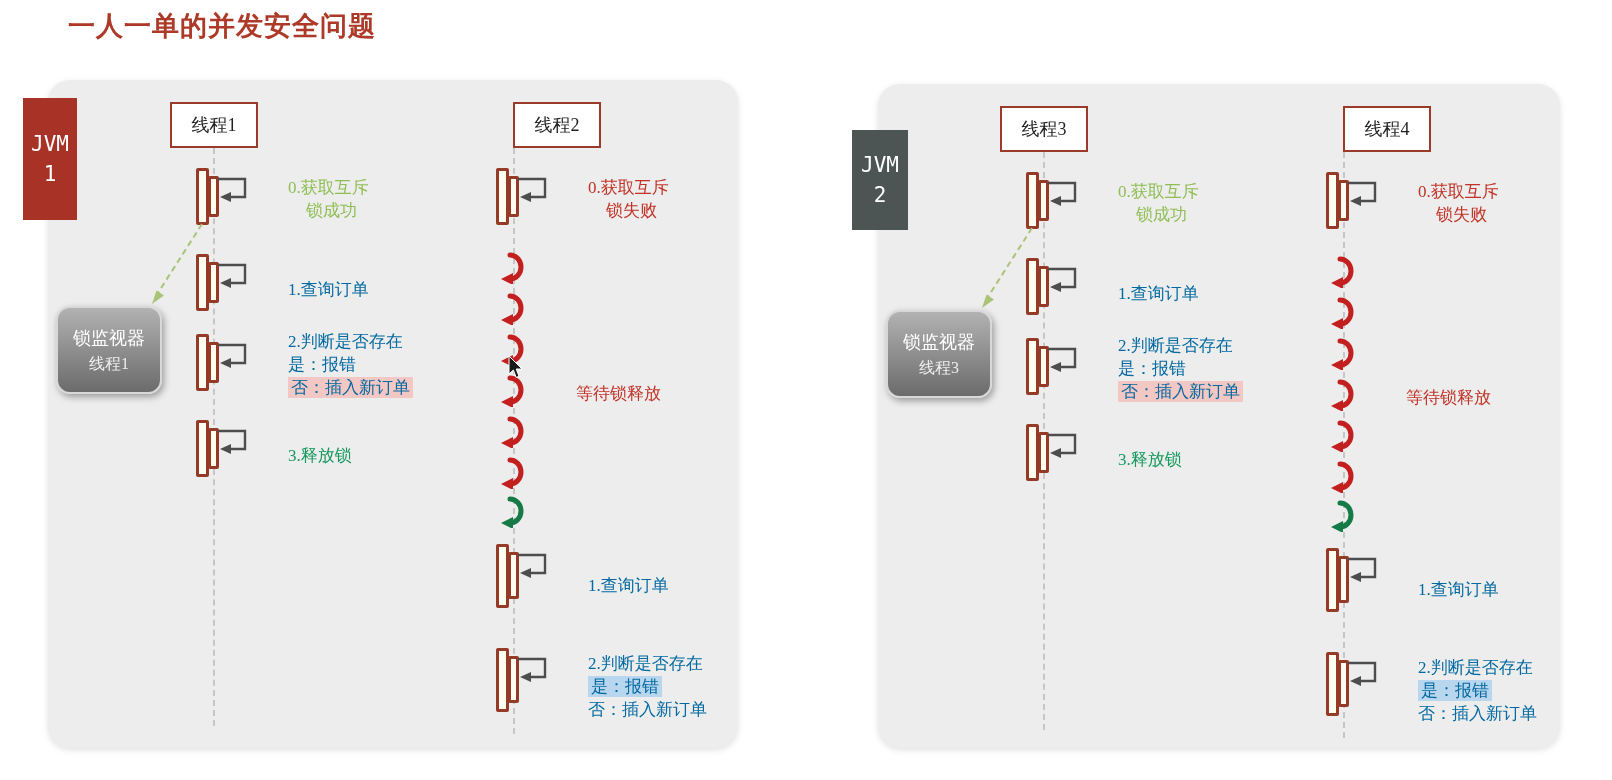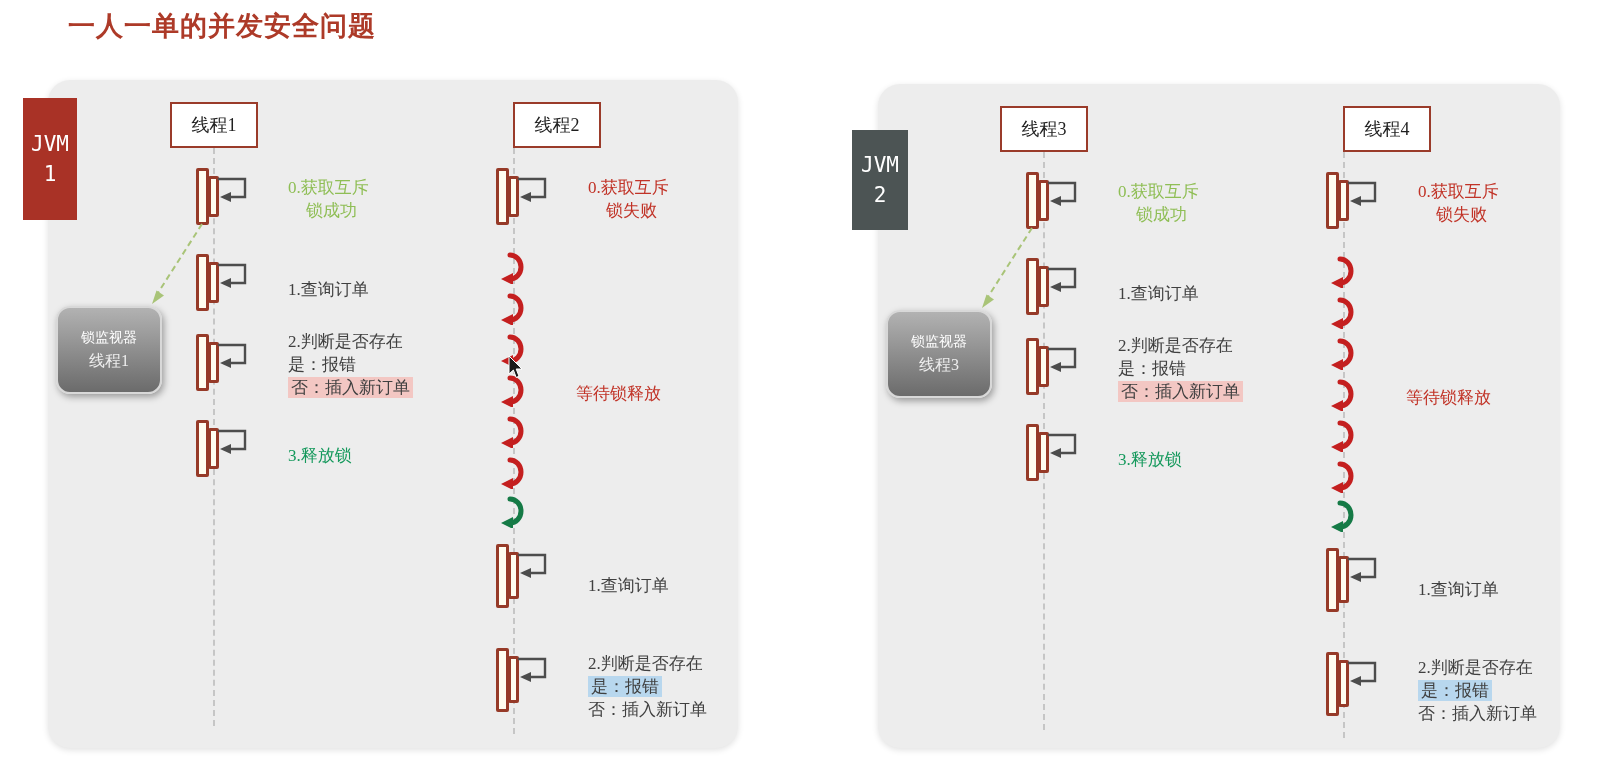--- a/index.html
+++ b/index.html
@@ -40,42 +40,42 @@
   .act.big .bar-sub  { height:47px; }
   .loop { position:absolute; left:22px; top:4px; }
   .act-a1 { left:148px; top:88px; }
   .act-a2 { left:148px; top:174px; }
   .act-a3 { left:148px; top:254px; }
   .act-a4 { left:148px; top:340px; }
   .act-b0 { left:448px; top:88px; }
   .act-b1 { left:448px; top:464px; }
   .act-b2 { left:448px; top:568px; }
 
-  .note { position:absolute; font-size:17px; color:#404040; line-height:23px; white-space:nowrap; z-index:3; }
+  .note { position:absolute; font-size:17px; color:#0369a1; line-height:23px; white-space:nowrap; z-index:3; }
   .note.green-light { color:#8fbe55; }
   .note.green-dark  { color:#15995c; }
   .note.red         { color:#c13327; }
   .note .ind { padding-left:18px; }
   .hl-pink { background:#f3c7c3; padding:1px 3px; }
   .hl-blue { background:#b8d7ee; padding:1px 3px; }
   .note-a0 { left:240px; top:96px; }
   .note-a1 { left:240px; top:198px; }
   .note-a2 { left:240px; top:250px; }
   .note-a3 { left:240px; top:364px; }
   .note-b0 { left:540px; top:96px; }
   .wait-note { left:528px; top:302px; }
   .note-b1 { left:540px; top:494px; }
   .note-b2 { left:540px; top:572px; }
 
   .monitor { position:absolute; left:8px; top:226px; width:106px; height:88px;
     border-radius:14px; background:linear-gradient(180deg,#b2b2b2,#6b6b6b);
     border:2px solid #d8d8d8; box-shadow:2px 3px 7px rgba(0,0,0,0.35);
     color:#fff; display:flex; flex-direction:column; align-items:center; justify-content:center;
     gap:4px; z-index:4; }
-  .monitor .m1 { font-size:14px; }
+  .monitor .m1 { font-size:18px; }
   .monitor .m2 { font-size:16px; color:#eeeeee; }
 
   .m-arrow { position:absolute; left:92px; top:142px; overflow:visible; z-index:3; }
 
   .spin { position:absolute; left:452px; width:28px; height:34px; z-index:3; }
   .spin.red   { color:#c41f1f; }
   .spin.green { color:#157a46; }
   .sp1 { top:170px; } .sp2 { top:211px; } .sp3 { top:252px; }
   .sp4 { top:293px; } .sp5 { top:334px; } .sp6 { top:375px; } .sp7 { top:414px; }
 

